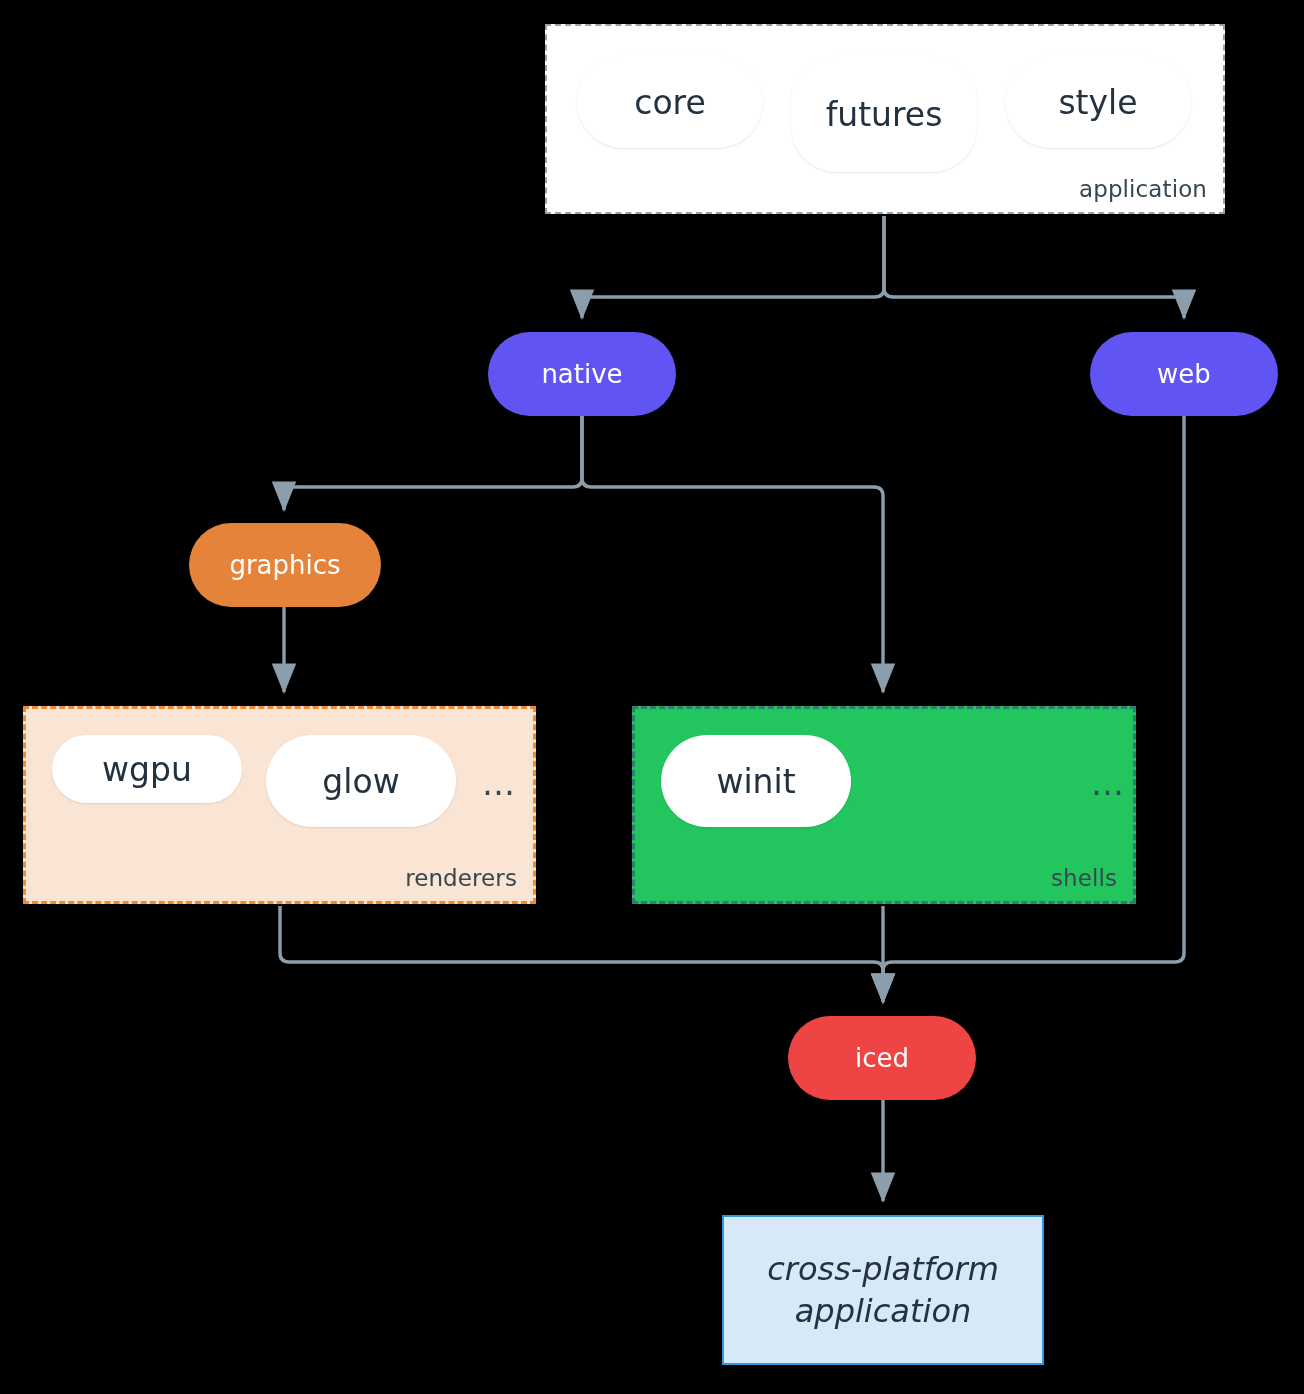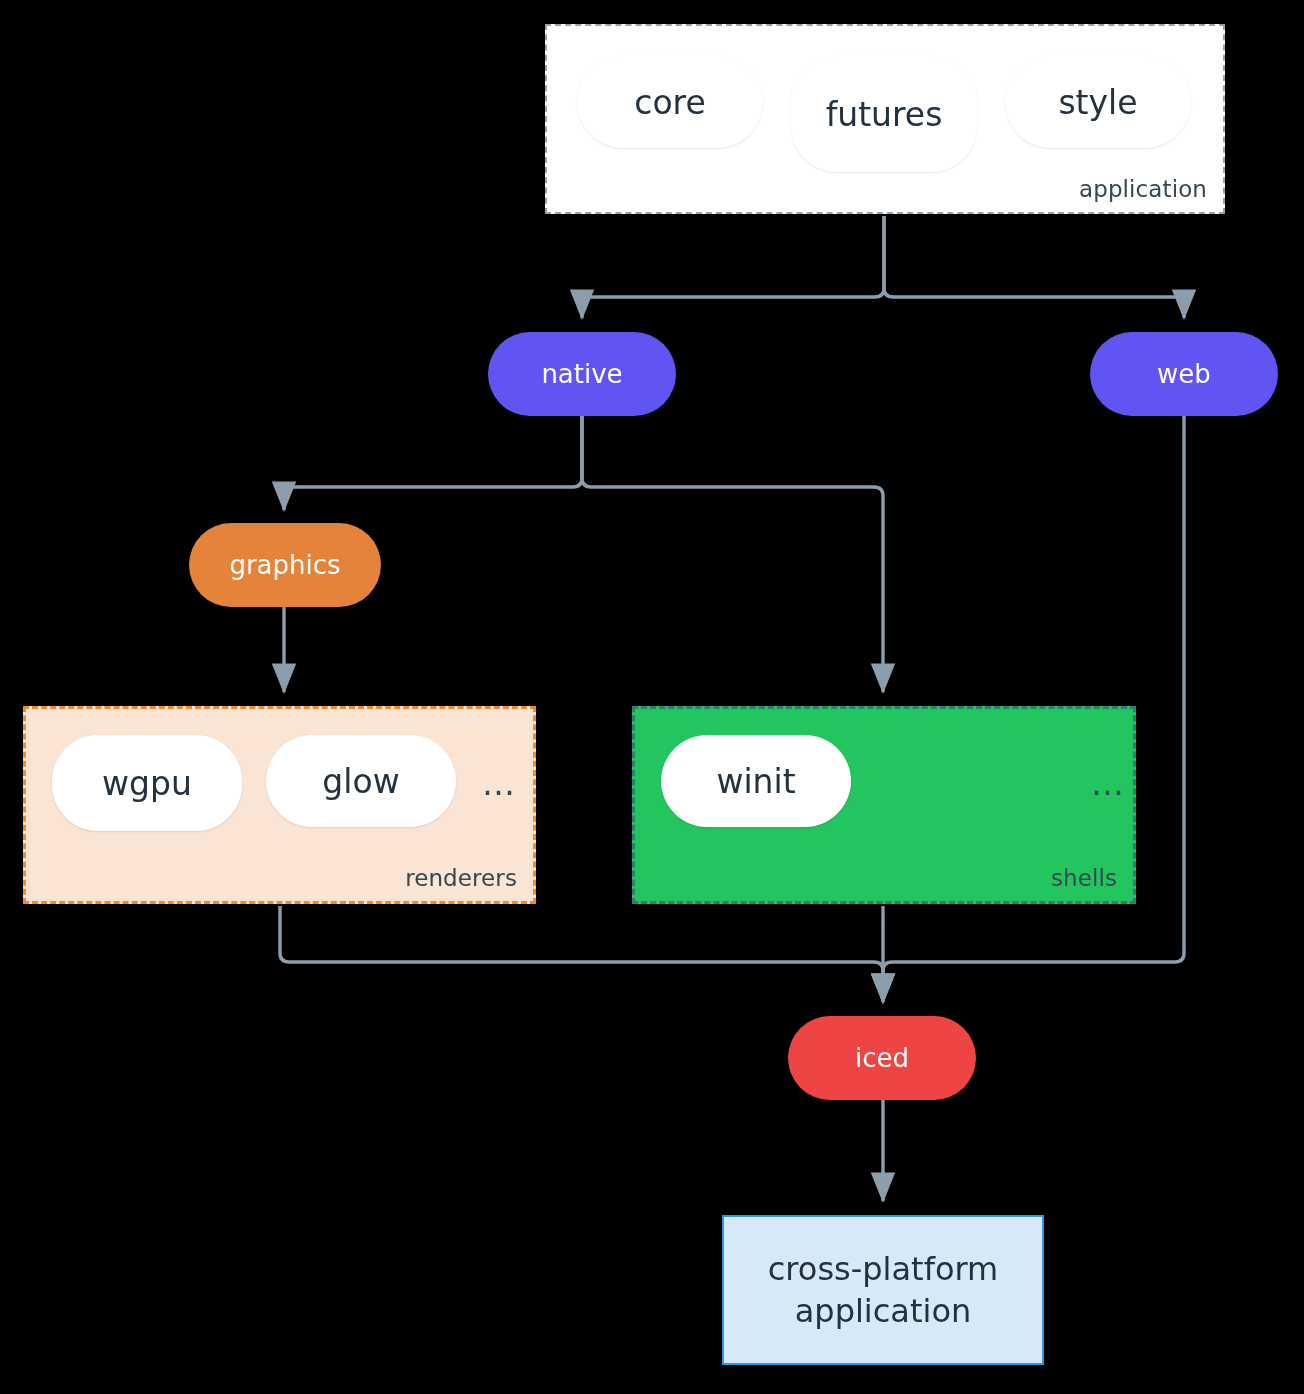--- a/index.html
+++ b/index.html
@@ -123,20 +123,21 @@
     border: 2px solid #3498E0;
     display: flex;
     flex-direction: column;
     align-items: center;
     justify-content: center;
     color: #233240;
     font-size: 32px;
     line-height: 1.32;
     box-sizing: border-box;
     text-align: center;
+    font-style: italic;
   }
 </style>
 </head>
 <body>
 
 <div id="diagram-root">
 
   <svg id="edge-layer" viewBox="0 0 1304 1394" width="1304" height="1394" xmlns="http://www.w3.org/2000/svg">
     <defs>
       <marker id="arrowhead" markerWidth="10" markerHeight="8" refX="8.4" refY="4" orient="auto" markerUnits="strokeWidth">
@@ -170,21 +171,21 @@
       <div class="chip" style="left:244px; top:30px; width:186px; height:116px;">
         <span>futures</span>
       </div>
       <div class="chip" style="left:458px; top:30px; width:186px; height:92px;">
         <span>style</span>
       </div>
       <div class="group-label">application</div>
     </div>
 
     <div class="group-box" id="group-renderers">
-      <div class="chip" style="left:26px; top:26px; width:190px; height:96px;text-align:center;">
+      <div class="chip" style="left:26px; top:26px; width:190px; height:68px;text-align:center;">
         <span>wgpu</span>
       </div>
       <div class="chip" style="left:240px; top:26px; width:190px; height:92px;">
         <span>glow</span>
       </div>
       <div class="ellipsis" style="left:456px; top:58px;">…</div>
       <div class="group-label">renderers</div>
     </div>
 
     <div class="group-box" id="group-shells">

